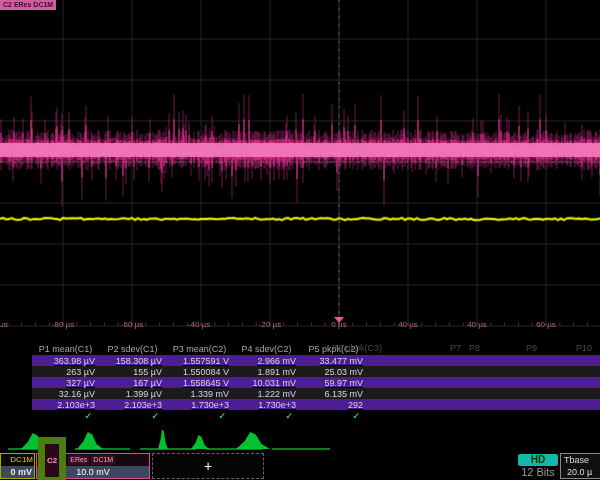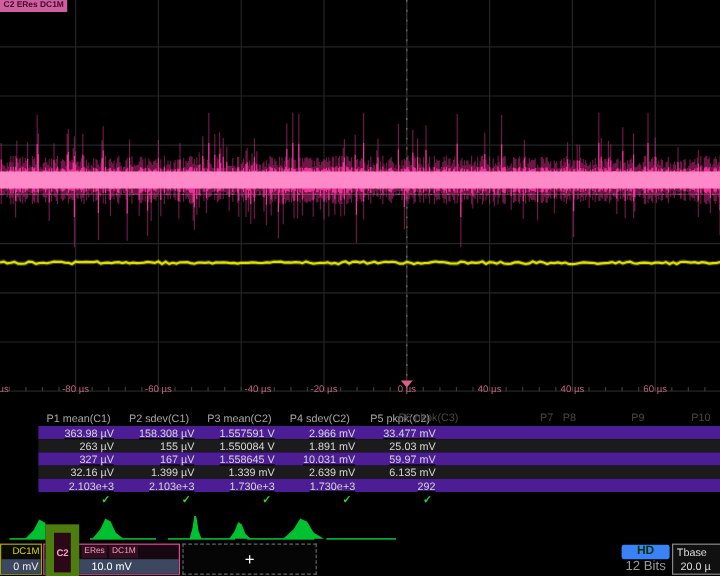--- a/index.html
+++ b/index.html
@@ -25,32 +25,32 @@
            font-size:9px;color:#d6d6d6;white-space:nowrap;}
   .mt-check{width:67px;text-align:right;padding-right:7px;box-sizing:border-box;
             font-size:9px;color:#2fd32f;font-weight:bold;}
   
   #bottom-bar{position:absolute;left:0;top:452px;width:600px;height:28px;}
   .desc-box{position:absolute;top:1px;height:24px;box-sizing:content-box;}
   #c1-box{left:0;width:33px;border:1px solid #a8a800;background:#0a0a02;}
   #c1-top{height:12px;overflow:hidden;direction:rtl;white-space:nowrap;
           font-size:8px;line-height:12px;color:#d8d800;padding-right:1px;}
   #c1-bot{height:12px;background:#3c4760;font-size:9px;line-height:12px;color:#e8e8e8;
-          text-align:right;padding-right:2px;box-sizing:border-box;}
+          text-align:right;padding-right:2px;box-sizing:border-box;font-weight:bold;}
   #c2-box{left:36px;width:112px;border:1px solid #e0489c;background:#170710;}
   #c2-top{display:flex;align-items:center;gap:2px;height:12px;padding-left:1px;}
   #c2-tag{border:7px solid #4d7c0f;color:#ff9cc8;font-size:8px;font-weight:bold;
           line-height:9px;padding:12px 2px;background:#2a0818;}
   .c2-chip{background:#33101f;color:#ff9ccc;font-size:7px;line-height:10px;padding:0 2px;white-space:nowrap;}
   #c2-bot{height:12px;background:#3c4760;font-size:9px;line-height:12px;color:#ffffff;
           text-align:center;}
   #add-box{left:152px;width:110px;height:24px;border:1px dashed #666;background:#050505;
            color:#fff;font-size:14px;line-height:24px;text-align:center;}
   #hd-wrap{position:absolute;left:518px;top:2px;width:40px;}
-  #hd-badge{background:#3b82f6;color:#033003;font-size:10px;font-weight:bold;text-align:center;
+  #hd-badge{background:#14b8a6;color:#033003;font-size:10px;font-weight:bold;text-align:center;
             height:12px;line-height:12px;border-radius:2px;}
   #hd-sub{color:#9a9a9a;font-size:11px;text-align:center;line-height:12px;}
   #tbase-box{left:560px;width:50px;border:1px solid #888;background:#101010;}
   #tbase-label{font-size:9px;color:#dddddd;line-height:12px;padding-left:3px;}
   #tbase-value{font-size:9px;color:#dddddd;line-height:12px;padding-left:6px;white-space:nowrap;}
 </style>
 </head>
 <body>
 
 <div id="screen">
@@ -131,21 +131,21 @@
       <path d="M0 219L0 218.8L3 218.0L6 219.4L9 219.0L12 218.2L15 219.7L18 219.8L21 219.6L24 218.0L27 218.3L30 219.9L33 219.2L36 219.0L39 219.4L42 218.8L45 218.0L48 218.2L51 218.1L54 218.8L57 219.0L60 220.0L63 218.0L66 218.5L69 218.4L72 218.2L75 218.4L78 218.4L81 217.9L84 219.7L87 219.0L90 218.9L93 219.2L96 218.6L99 218.5L102 219.2L105 218.5L108 219.5L111 218.9L114 219.3L117 219.2L120 218.8L123 218.2L126 218.6L129 219.1L132 217.9L135 219.9L138 218.2L141 219.9L144 219.0L147 219.7L150 218.6L153 218.7L156 218.5L159 219.3L162 219.8L165 218.8L168 218.8L171 219.1L174 218.6L177 219.6L180 218.7L183 218.8L186 218.6L189 218.9L192 219.3L195 219.1L198 219.7L201 219.0L204 219.0L207 219.0L210 218.7L213 218.9L216 219.2L219 219.2L222 218.7L225 218.9L228 218.1L231 218.2L234 218.0L237 218.8L240 218.6L243 218.9L246 218.4L249 218.6L252 219.3L255 218.0L258 218.9L261 219.7L264 219.4L267 219.1L270 219.2L273 218.6L276 219.7L279 219.1L282 220.1L285 218.5L288 217.9L291 219.6L294 218.2L297 218.0L300 218.8L303 217.9L306 219.7L309 218.9L312 218.1L315 219.4L318 218.7L321 218.1L324 218.4L327 218.1L330 218.5L333 219.7L336 219.7L339 218.2L342 219.0L345 220.0L348 219.0L351 219.7L354 219.2L357 219.1L360 218.4L363 217.9L366 218.4L369 218.3L372 218.9L375 219.5L378 219.6L381 219.6L384 218.1L387 218.3L390 219.6L393 218.7L396 219.1L399 218.9L402 217.9L405 219.9L408 218.4L411 218.7L414 219.7L417 218.2L420 219.6L423 219.9L426 219.7L429 218.7L432 218.5L435 219.3L438 220.0L441 219.5L444 217.9L447 219.2L450 218.1L453 218.8L456 220.0L459 219.0L462 219.3L465 218.7L468 219.5L471 218.8L474 220.0L477 220.1L480 219.8L483 219.2L486 218.6L489 218.8L492 219.0L495 219.2L498 219.9L501 219.5L504 219.3L507 219.1L510 218.4L513 219.4L516 218.2L519 219.5L522 218.5L525 218.1L528 219.4L531 219.7L534 219.0L537 218.9L540 219.0L543 219.7L546 218.9L549 218.9L552 219.3L555 218.4L558 220.0L561 218.6L564 220.0L567 218.3L570 218.1L573 218.4L576 218.9L579 218.5L582 219.2L585 218.5L588 218.9L591 219.7L594 219.3L597 219.2L600 218.4" stroke="#e8e800" stroke-width="3.6" fill="none" opacity="0.3"></path>
       <path d="M0 219L0 218.8L3 218.0L6 219.4L9 219.0L12 218.2L15 219.7L18 219.8L21 219.6L24 218.0L27 218.3L30 219.9L33 219.2L36 219.0L39 219.4L42 218.8L45 218.0L48 218.2L51 218.1L54 218.8L57 219.0L60 220.0L63 218.0L66 218.5L69 218.4L72 218.2L75 218.4L78 218.4L81 217.9L84 219.7L87 219.0L90 218.9L93 219.2L96 218.6L99 218.5L102 219.2L105 218.5L108 219.5L111 218.9L114 219.3L117 219.2L120 218.8L123 218.2L126 218.6L129 219.1L132 217.9L135 219.9L138 218.2L141 219.9L144 219.0L147 219.7L150 218.6L153 218.7L156 218.5L159 219.3L162 219.8L165 218.8L168 218.8L171 219.1L174 218.6L177 219.6L180 218.7L183 218.8L186 218.6L189 218.9L192 219.3L195 219.1L198 219.7L201 219.0L204 219.0L207 219.0L210 218.7L213 218.9L216 219.2L219 219.2L222 218.7L225 218.9L228 218.1L231 218.2L234 218.0L237 218.8L240 218.6L243 218.9L246 218.4L249 218.6L252 219.3L255 218.0L258 218.9L261 219.7L264 219.4L267 219.1L270 219.2L273 218.6L276 219.7L279 219.1L282 220.1L285 218.5L288 217.9L291 219.6L294 218.2L297 218.0L300 218.8L303 217.9L306 219.7L309 218.9L312 218.1L315 219.4L318 218.7L321 218.1L324 218.4L327 218.1L330 218.5L333 219.7L336 219.7L339 218.2L342 219.0L345 220.0L348 219.0L351 219.7L354 219.2L357 219.1L360 218.4L363 217.9L366 218.4L369 218.3L372 218.9L375 219.5L378 219.6L381 219.6L384 218.1L387 218.3L390 219.6L393 218.7L396 219.1L399 218.9L402 217.9L405 219.9L408 218.4L411 218.7L414 219.7L417 218.2L420 219.6L423 219.9L426 219.7L429 218.7L432 218.5L435 219.3L438 220.0L441 219.5L444 217.9L447 219.2L450 218.1L453 218.8L456 220.0L459 219.0L462 219.3L465 218.7L468 219.5L471 218.8L474 220.0L477 220.1L480 219.8L483 219.2L486 218.6L489 218.8L492 219.0L495 219.2L498 219.9L501 219.5L504 219.3L507 219.1L510 218.4L513 219.4L516 218.2L519 219.5L522 218.5L525 218.1L528 219.4L531 219.7L534 219.0L537 218.9L540 219.0L543 219.7L546 218.9L549 218.9L552 219.3L555 218.4L558 220.0L561 218.6L564 220.0L567 218.3L570 218.1L573 218.4L576 218.9L579 218.5L582 219.2L585 218.5L588 218.9L591 219.7L594 219.3L597 219.2L600 218.4" stroke="#e8e800" stroke-width="1.8" fill="none" opacity="0.95"></path>
     </svg>
 
   <div id="top-badge">C2 ERes DC1M</div>
 
   <div id="axis-strip">
       <span class="ax-label" style="left: -6px;">-100 µs</span>
       <span class="ax-label" style="left: 63px;">-80 µs</span>
       <span class="ax-label" style="left: 132px;">-60 µs</span>
-      <span class="ax-label" style="left: 215px;">-40 µs</span>
+      <span class="ax-label" style="left: 199px;">-40 µs</span>
       <span class="ax-label" style="left: 270px;">-20 µs</span>
       <span class="ax-label" style="left: 339px;">0 µs</span>
       <span class="ax-label" style="left: 408px;">40 µs</span>
       <span class="ax-label" style="left: 477px;">40 µs</span>
       <span class="ax-label" style="left: 546px;">60 µs</span>
     </div>
   <div id="trig-marker"></div>
 
   <div id="mt">
     <div id="mt-header">
@@ -179,21 +179,21 @@
           <span class="mt-cell">327 µV</span>
           <span class="mt-cell">167 µV</span>
           <span class="mt-cell">1.558645 V</span>
           <span class="mt-cell">10.031 mV</span>
           <span class="mt-cell">59.97 mV</span>
         </div>
         <div class="mt-row alt0">
           <span class="mt-cell">32.16 µV</span>
           <span class="mt-cell">1.399 µV</span>
           <span class="mt-cell">1.339 mV</span>
-          <span class="mt-cell">2.639 mV</span>
+          <span class="mt-cell">1.222 mV</span>
           <span class="mt-cell">6.135 mV</span>
         </div>
         <div class="mt-row alt1">
           <span class="mt-cell">2.103e+3</span>
           <span class="mt-cell">2.103e+3</span>
           <span class="mt-cell">1.730e+3</span>
           <span class="mt-cell">1.730e+3</span>
           <span class="mt-cell">292</span>
         </div>
         <div class="mt-row">

